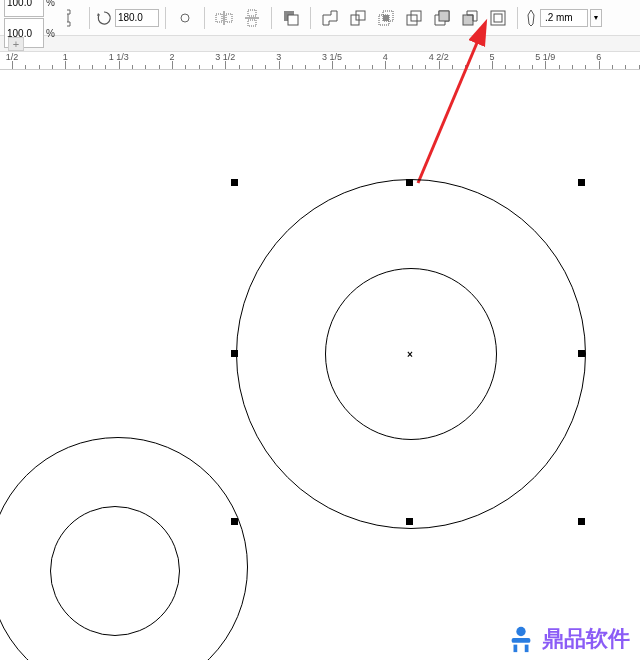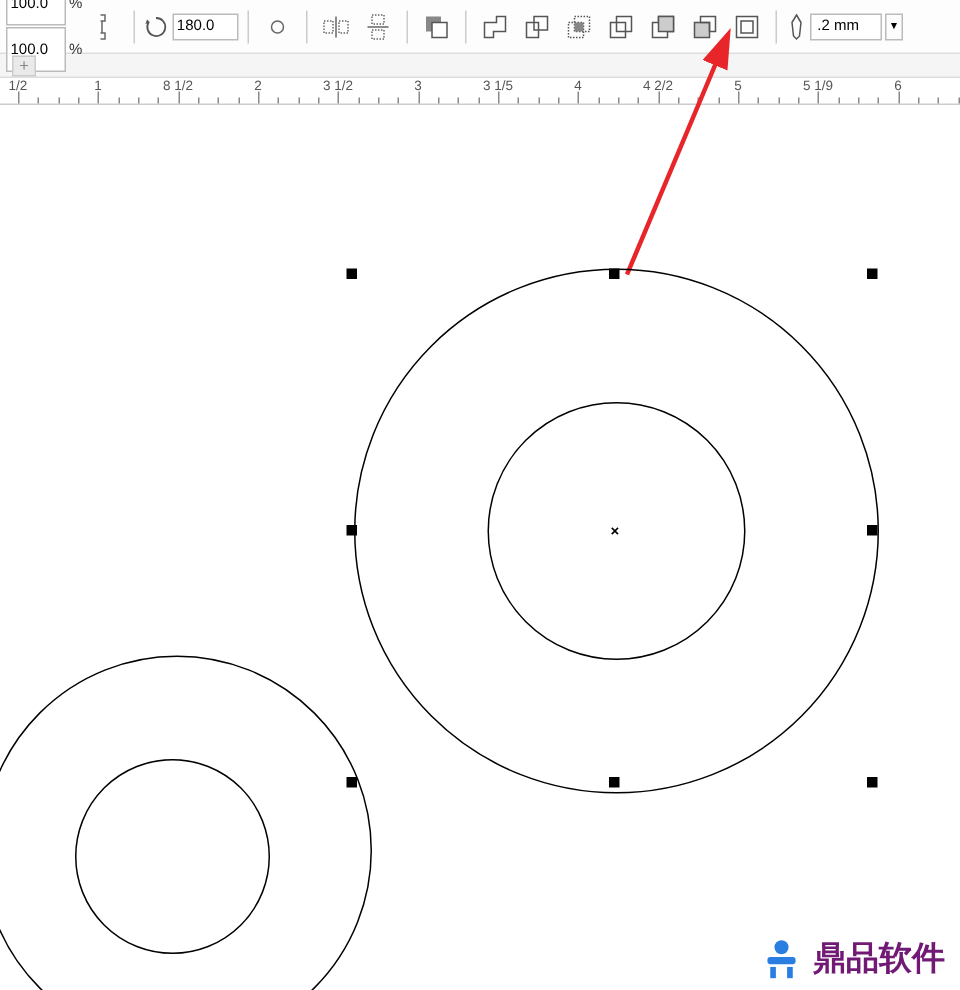--- a/index.html
+++ b/index.html
@@ -167,21 +167,21 @@
     }
     .watermark {
       position: absolute;
       right: 10px;
       bottom: 6px;
       display: flex;
       align-items: center;
       gap: 6px;
       font-size: 22px;
       font-weight: bold;
-      color: #701a75;
+      color: #8b5cf6;
     }
     .wm-icon {
       width: 30px;
       height: 30px;
     }
   </style>
 </head>
 <body>
 
 <div class="toolbar">
@@ -310,21 +310,21 @@
     <div class="ruler-label" style="left: 12px; text-align: right;">1/2</div>
     <div class="ruler-mark" style="left: 25.3333px;"></div>
     <div class="ruler-mark" style="left: 38.6667px;"></div>
     <div class="ruler-mark" style="left: 52px;"></div>
     <div class="ruler-mark major" style="left: 65.3333px;"></div>
     <div class="ruler-label" style="left: 65.3333px;">1</div>
     <div class="ruler-mark" style="left: 78.6667px;"></div>
     <div class="ruler-mark" style="left: 92px;"></div>
     <div class="ruler-mark" style="left: 105.333px;"></div>
     <div class="ruler-mark major" style="left: 118.667px;"></div>
-    <div class="ruler-label" style="left: 118.667px;">8 1/2</div>
+    <div class="ruler-label" style="left: 118.667px;">1 1/3</div>
     <div class="ruler-mark" style="left: 132px;"></div>
     <div class="ruler-mark" style="left: 145.333px;"></div>
     <div class="ruler-mark" style="left: 158.667px;"></div>
     <div class="ruler-mark major" style="left: 172px;"></div>
     <div class="ruler-label" style="left: 172px;">2</div>
     <div class="ruler-mark" style="left: 185.333px;"></div>
     <div class="ruler-mark" style="left: 198.667px;"></div>
     <div class="ruler-mark" style="left: 212px;"></div>
     <div class="ruler-mark major" style="left: 225.333px;"></div>
     <div class="ruler-label" style="left: 225.333px;">3 1/2</div>

